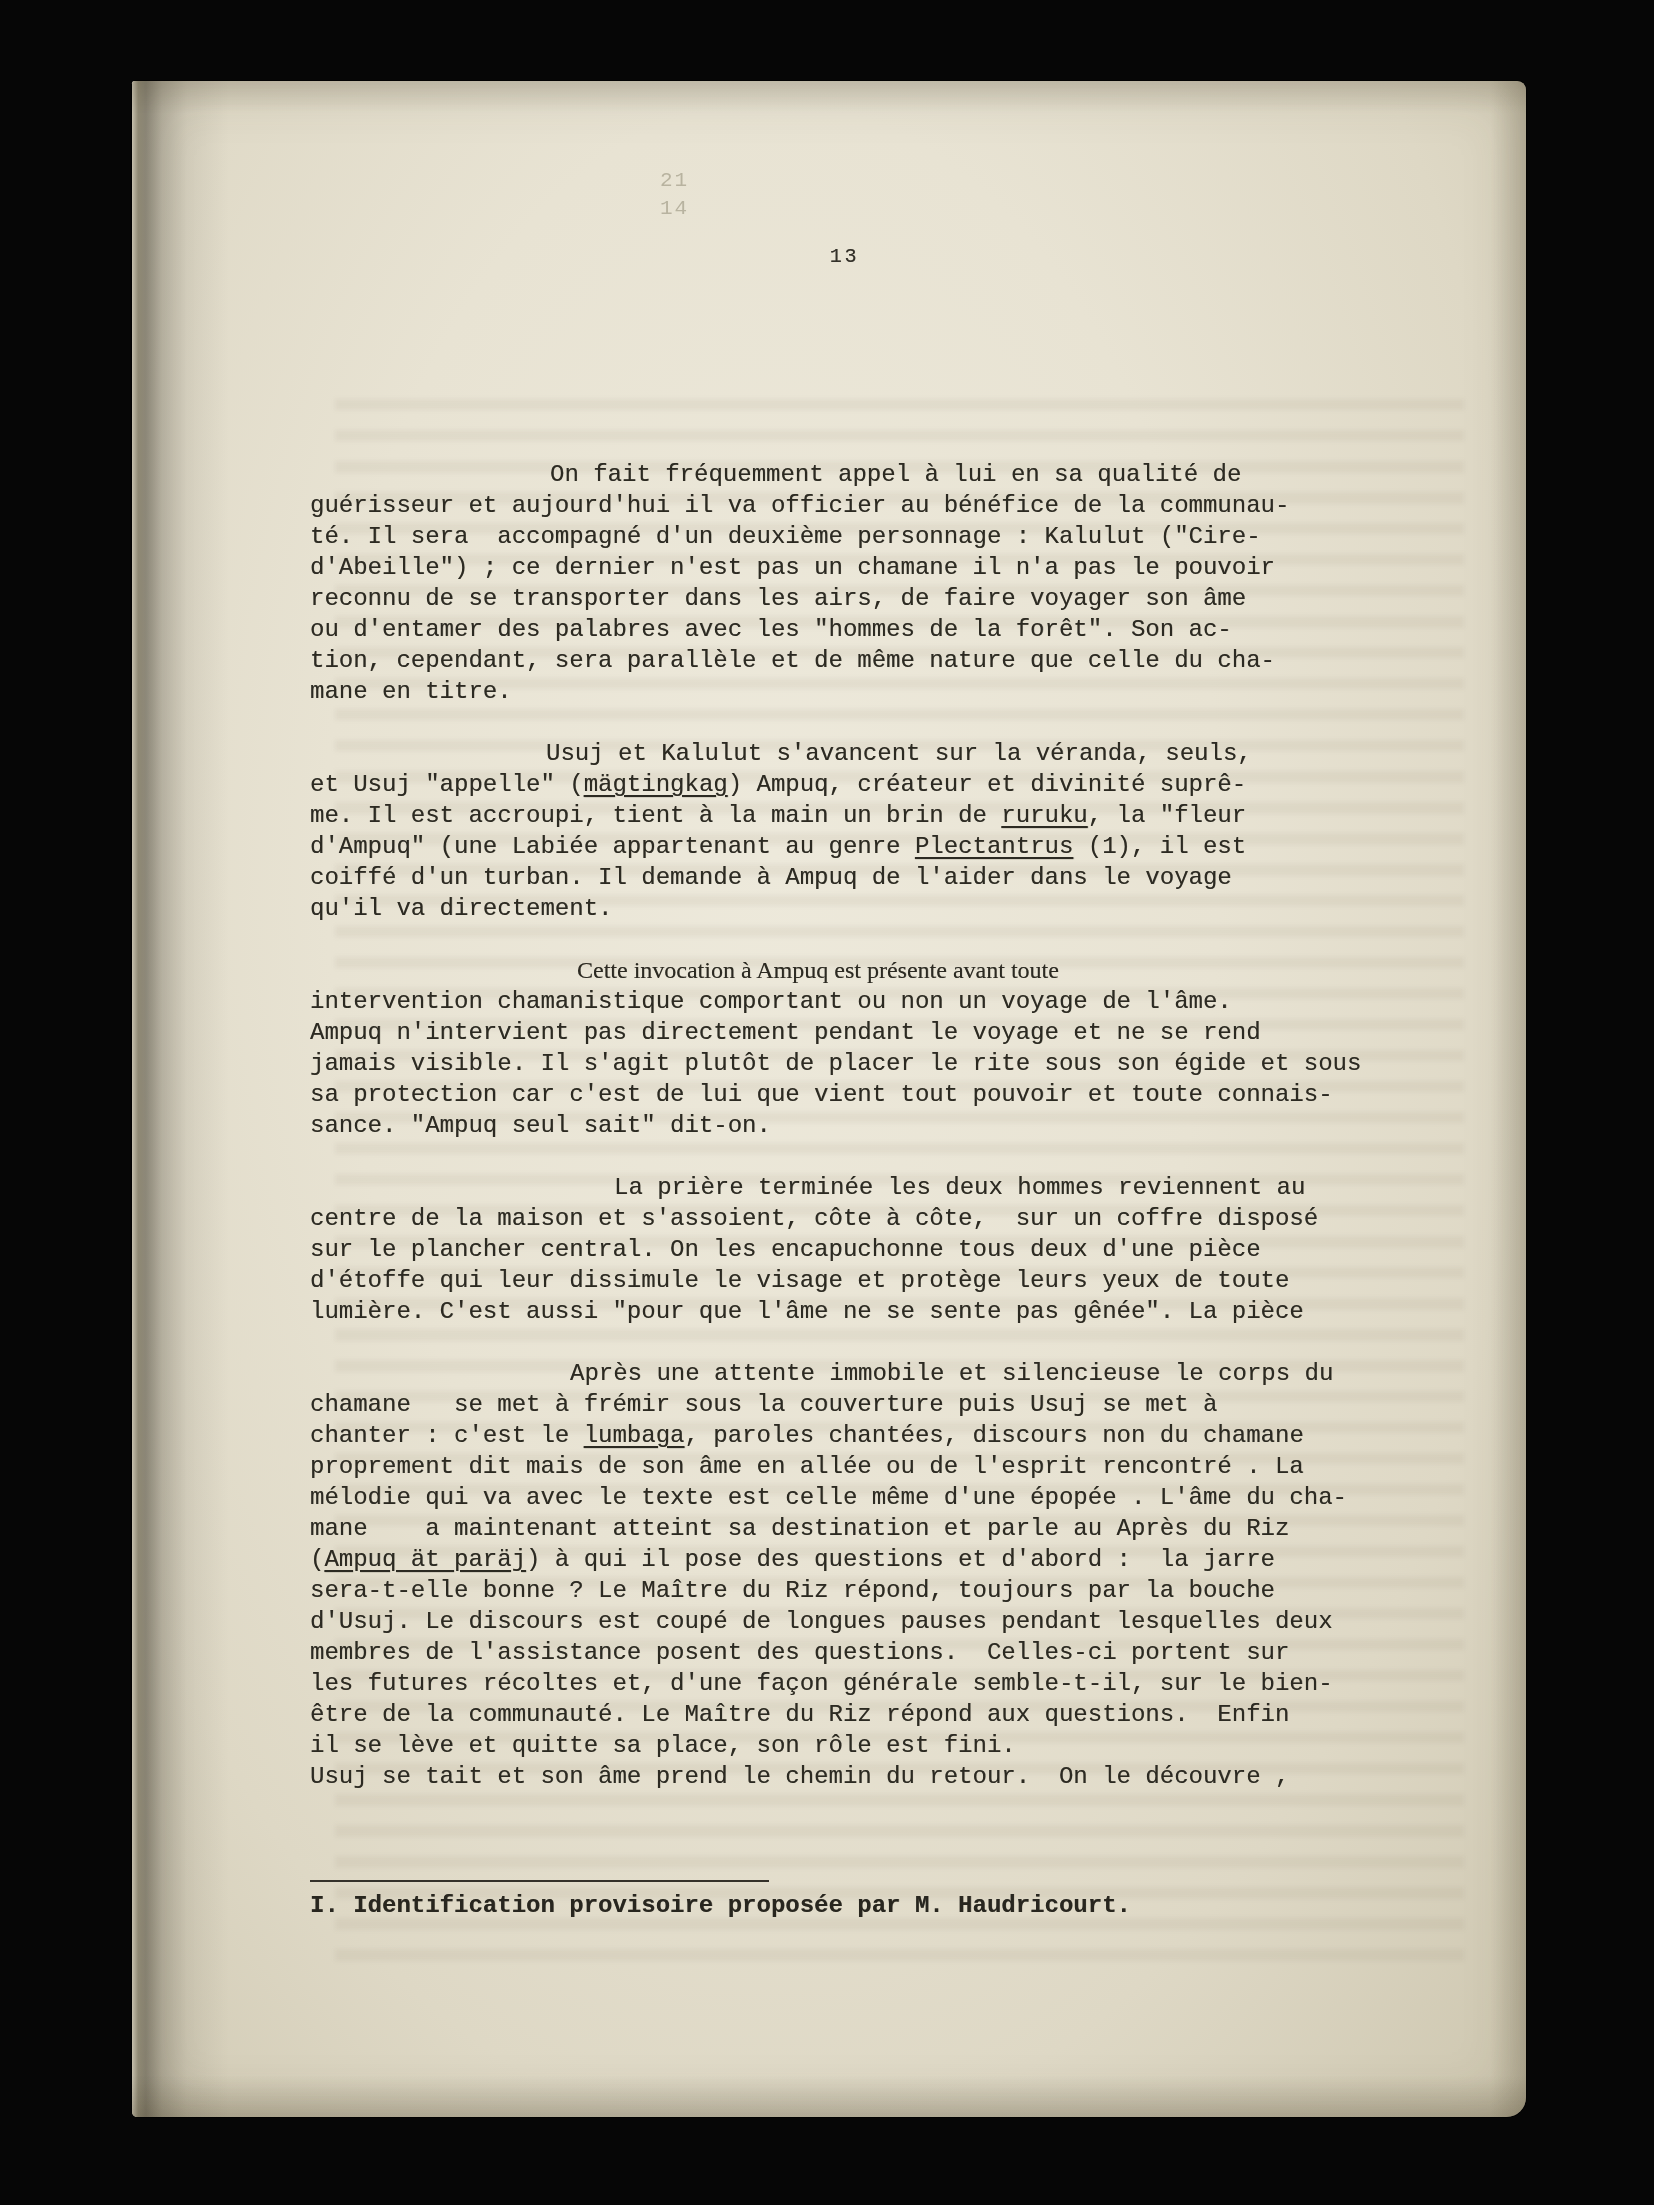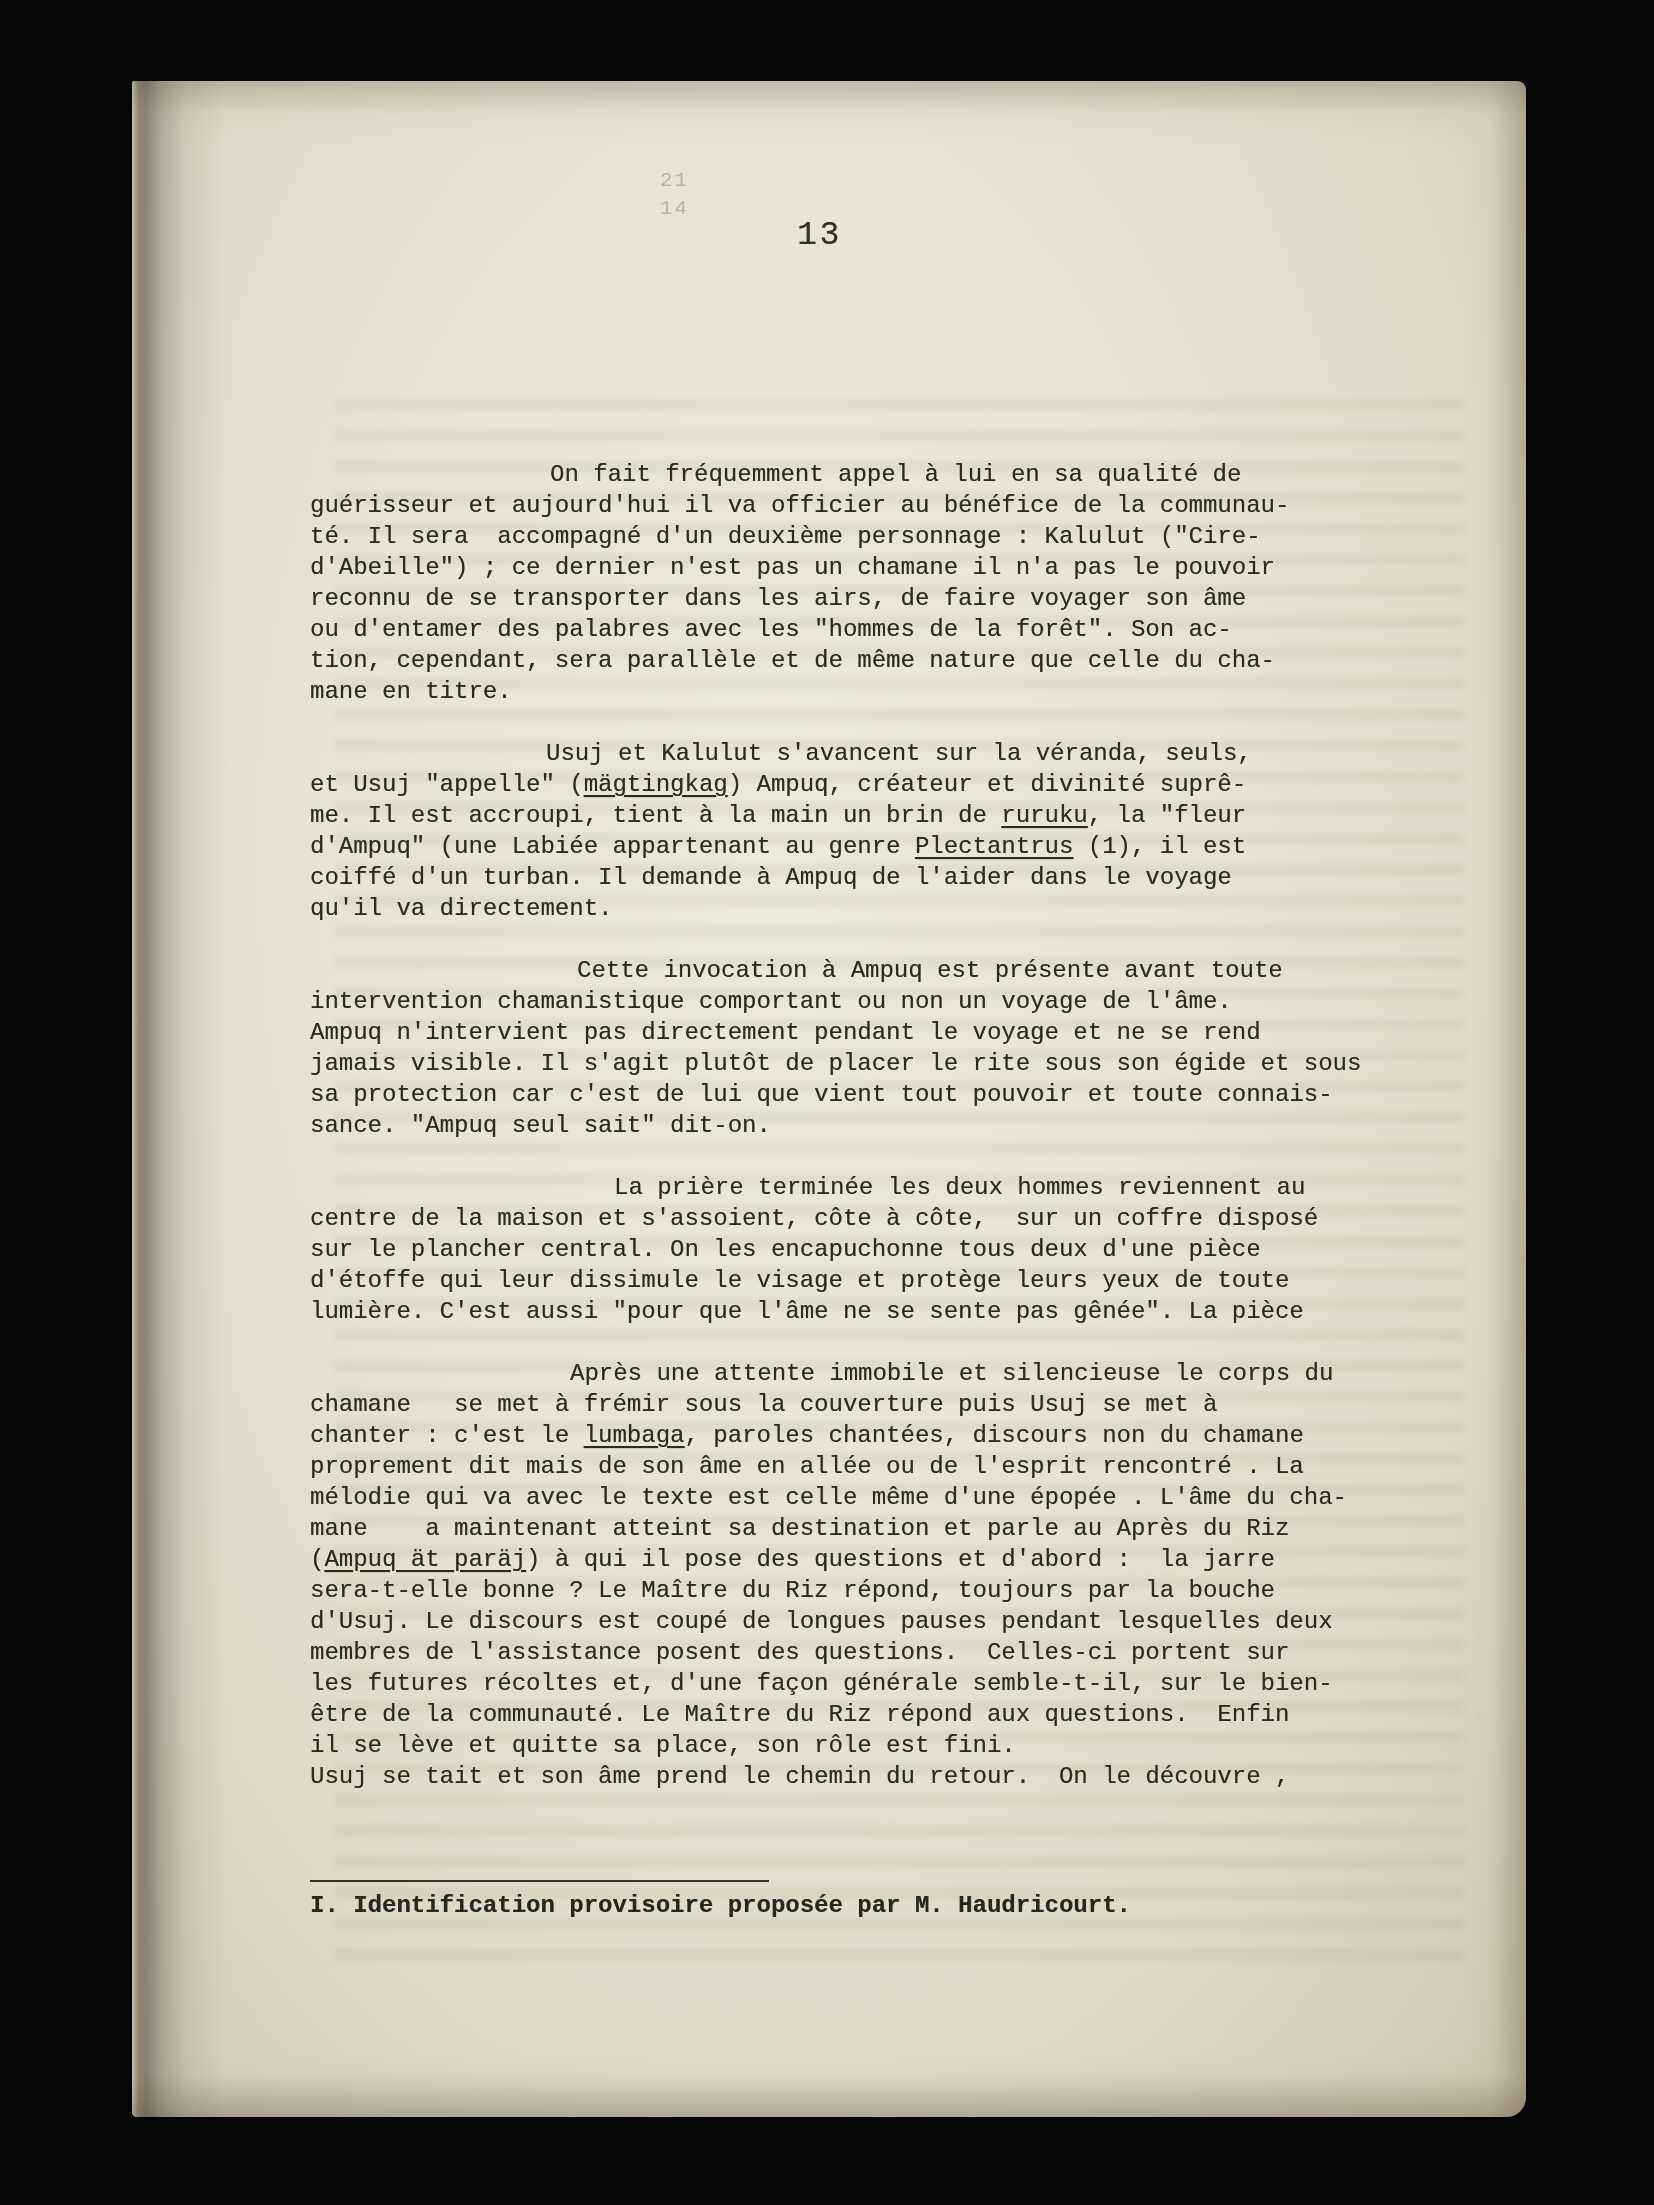--- a/index.html
+++ b/index.html
@@ -55,23 +55,23 @@
   }
   .ghost-marks {
     position: absolute;
     left: 528px; top: 86px;
     color: rgba(95, 88, 64, 0.35);
     font-size: 21px; line-height: 28px;
     letter-spacing: 1.8px;
   }
   .page-number {
     position: absolute;
-    left: 648px; top: 136px;
-    width: 79px; text-align: center;
-    font-size: 33px;
+    left: 648px; top: 164px;
+    width: 79px; text-align: right;
+    font-size: 20px;
     letter-spacing: 2.6px;
     color: #34312a;
     text-shadow: 0.3px 0.3px 0.4px rgba(45,42,34,0.55);
   }
   .text-block {
     position: absolute;
     left: 178px; top: 378px;
     width: 1085px;
     font-size: 24px;
     line-height: 31px;
@@ -129,21 +129,21 @@
         </div>
         <div class="para">
           <div class="line" style="padding-left: 236px;">Usuj et Kalulut s'avancent sur la véranda, seuls,</div>
           <div class="line">et Usuj "appelle" (<span class="u">mägtingkag</span>) Ampuq, créateur et divinité suprê-</div>
           <div class="line">me. Il est accroupi, tient à la main un brin de <span class="u">ruruku</span>, la "fleur</div>
           <div class="line">d'Ampuq" (une Labiée appartenant au genre <span class="u">Plectantrus</span> (1), il est</div>
           <div class="line">coiffé d'un turban. Il demande à Ampuq de l'aider dans le voyage</div>
           <div class="line">qu'il va directement.</div>
         </div>
         <div class="para">
-          <div class="line" style="padding-left: 267px;">Cette invocation à Ampuq est présente avant toute</div>
+          <div class="line" style="padding-left: 267px; font-family: Liberation Serif, serif;">Cette invocation à Ampuq est présente avant toute</div>
           <div class="line">intervention chamanistique comportant ou non un voyage de l'âme.</div>
           <div class="line">Ampuq n'intervient pas directement pendant le voyage et ne se rend</div>
           <div class="line">jamais visible. Il s'agit plutôt de placer le rite sous son égide et sous</div>
           <div class="line">sa protection car c'est de lui que vient tout pouvoir et toute connais-</div>
           <div class="line">sance. "Ampuq seul sait" dit-on.</div>
         </div>
         <div class="para">
           <div class="line" style="padding-left: 304px;">La prière terminée les deux hommes reviennent au</div>
           <div class="line">centre de la maison et s'assoient, côte à côte,  sur un coffre disposé</div>
           <div class="line">sur le plancher central. On les encapuchonne tous deux d'une pièce</div>

